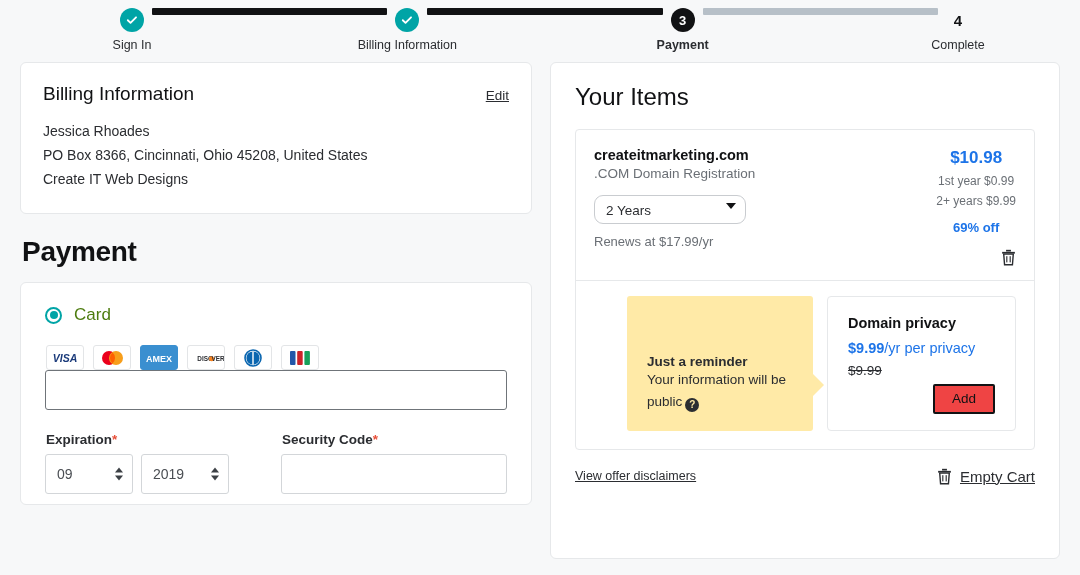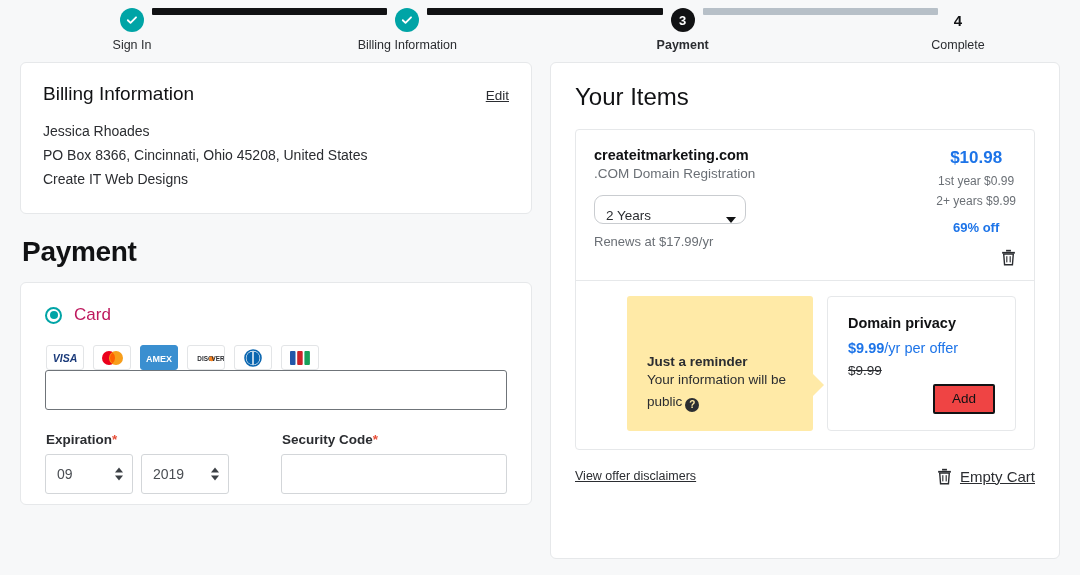--- a/index.html
+++ b/index.html
@@ -96,21 +96,21 @@
   .payment-card { padding: 22px 24px 10px 24px; }
 
   .radio-row { display: flex; align-items: center; gap: 12px; }
   .radio {
     width: 17px; height: 17px; border-radius: 50%;
     border: 2px solid #00a4a6;
     display: flex; align-items: center; justify-content: center;
     flex: 0 0 17px;
   }
   .radio-dot { width: 8px; height: 8px; border-radius: 50%; background: #00a4a6; }
-  .radio-label { font-size: 17px; color: #be185d; }
+  .radio-label { font-size: 17px; color: #4d7c0f; }
 
   .brands { display: flex; gap: 9px; margin: 20px 0 0 1px; }
   .brand {
     width: 38px; height: 25px; border-radius: 3px;
     border: 1px solid #e3e5e7; background: #fff;
     display: flex; align-items: center; justify-content: center;
     overflow: hidden;
   }
   .brand svg { display: block; }
 
@@ -165,22 +165,22 @@
 
   .item-row { display: flex; padding: 17px 18px 14px 18px; }
   .item-main { flex: 1 1 auto; }
   .item-name { font-size: 14.5px; font-weight: bold; color: #111214; }
   .item-sub { font-size: 13.5px; color: #6a6f75; margin-top: 3px; }
   .term-select {
     margin-top: 14px;
     width: 152px; height: 29px;
     border: 1px solid #c9ccd0; border-radius: 9px;
     background: #fff;
-    display: flex; align-items: flex-end; justify-content: space-between;
-    padding: 0 9px 0 11px;
+    display: flex; align-items: flex-start; justify-content: space-between;
+    padding: 7px 9px 0 11px;
   }
   .term-select span { font-size: 13.5px; color: #2b2d31; }
   .caret {
     width: 0; height: 0;
     border-left: 5px solid transparent;
     border-right: 5px solid transparent;
     border-top: 6px solid #111214;
   }
   .renew { font-size: 13px; color: #6a6f75; margin-top: 10px; }
 
@@ -443,21 +443,21 @@
 
         <div class="divider"></div>
 
         <div class="upsell-row">
           <div class="reminder">
             <b>Just a reminder</b>
             <p><span>Your information will be public</span><span class="help-dot">?</span></p>
           </div>
           <div class="privacy">
             <div class="privacy-title">Domain privacy</div>
-            <div class="privacy-price"><b>$9.99</b><span>/yr per offer</span></div>
+            <div class="privacy-price"><b>$9.99</b><span>/yr per privacy</span></div>
             <div class="privacy-was">$9.99</div>
             <button class="add-btn">Add</button>
           </div>
         </div>
 
       </div>
 
       <div class="panel-footer">
         <div class="disclaimer-link">View offer disclaimers</div>
         <div class="empty-cart">

